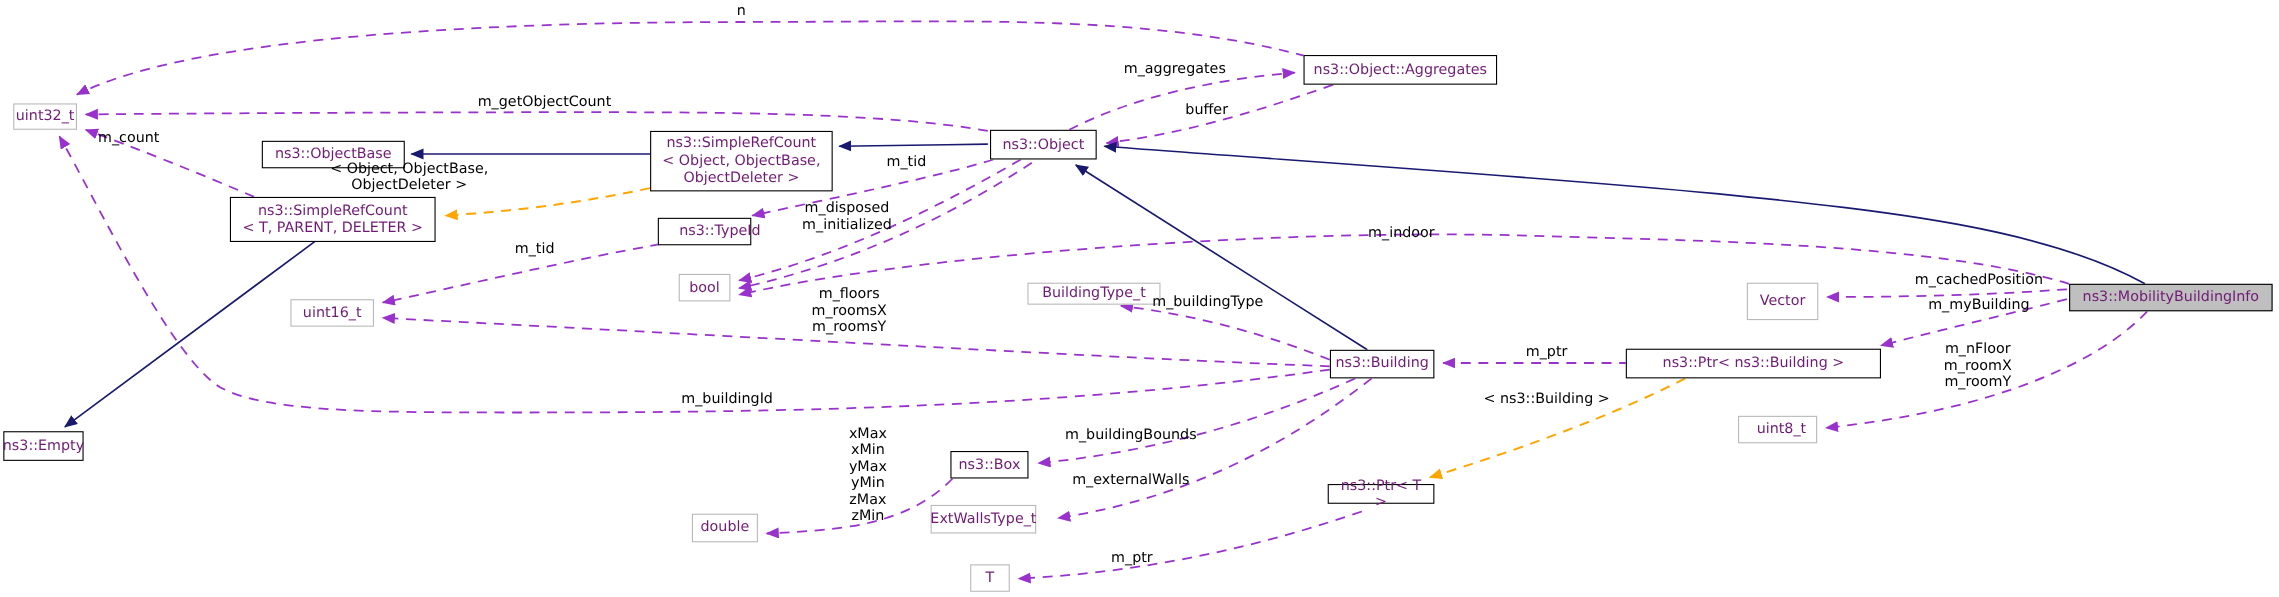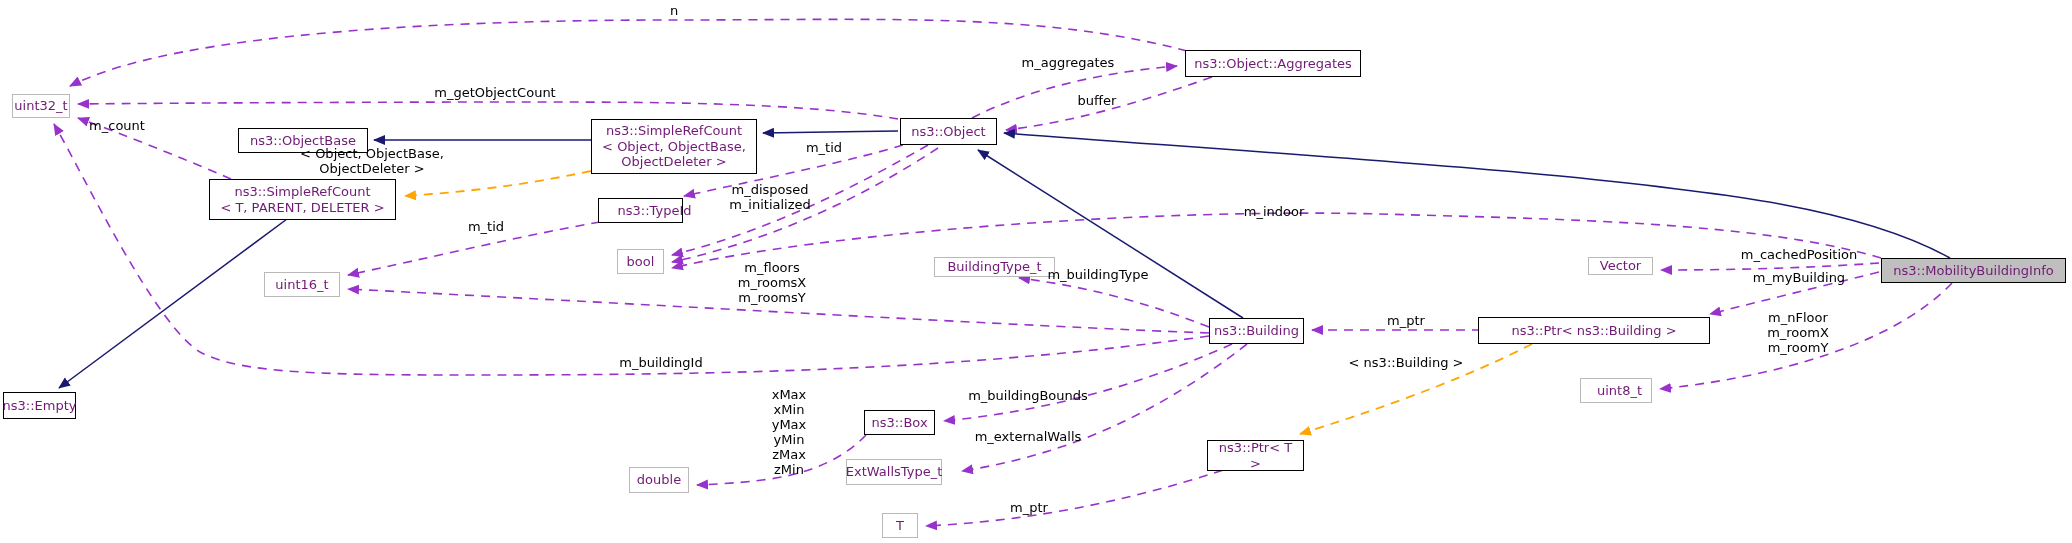--- a/index.html
+++ b/index.html
@@ -76,26 +76,26 @@
 &lt; Object, ObjectBase,
 ObjectDeleter &gt;</div>
   <div class="node linked" style="left:900px;top:118px;width:97px;height:27px;">ns3::Object</div>
   <div class="node linked" style="left:1185px;top:50px;width:176px;height:27px;">ns3::Object::Aggregates</div>
   <div class="node linked" style="left:209px;top:179px;width:187px;height:41px;">ns3::SimpleRefCount
 &lt; T, PARENT, DELETER &gt;</div>
   <div class="node linked" style="left:598px;top:198px;width:85px;height:25px;padding-left:32px;">ns3::TypeId</div>
   <div class="node" style="left:617px;top:249px;width:47px;height:25px;">bool</div>
   <div class="node" style="left:264px;top:272px;width:76px;height:25px;">uint16_t</div>
   <div class="node" style="left:890px;top:257px;width:121px;height:20px;margin-left:44px;">BuildingType_t</div>
-  <div class="node" style="left:1588px;top:257px;width:65px;height:18px;">Vector</div>
+  <div class="node" style="left:1588px;top:257px;width:65px;height:34px;">Vector</div>
   <div class="node current" style="left:1881px;top:258px;width:185px;height:25px;">ns3::MobilityBuildingInfo</div>
   <div class="node linked" style="left:1209px;top:318px;width:95px;height:26px;">ns3::Building</div>
   <div class="node linked" style="left:1478px;top:317px;width:232px;height:27px;">ns3::Ptr&lt; ns3::Building &gt;</div>
   <div class="node" style="left:1580px;top:378px;width:72px;height:25px;padding-left:11px;">uint8_t</div>
-  <div class="node linked" style="left:1207px;top:440px;width:97px;height:31px;">ns3::Ptr&lt; T &gt;</div>
+  <div class="node linked" style="left:1207px;top:440px;width:97px;height:18px;">ns3::Ptr&lt; T &gt;</div>
   <div class="node linked" style="left:3px;top:392px;width:73px;height:27px;">ns3::Empty</div>
   <div class="node linked" style="left:864px;top:410px;width:71px;height:25px;">ns3::Box</div>
   <div class="node" style="left:846px;top:459px;width:96px;height:26px;">ExtWallsType_t</div>
   <div class="node" style="left:629px;top:467px;width:60px;height:26px;">double</div>
   <div class="node" style="left:882px;top:513px;width:36px;height:25px;">T</div>
 
   <div class="elabel" style="left:674px;top:3px;">n</div>
   <div class="elabel" style="left:495px;top:85px;">m_getObjectCount</div>
   <div class="elabel" style="left:117px;top:118px;">m_count</div>
   <div class="elabel" style="left:372px;top:146px;">&lt; Object, ObjectBase,

